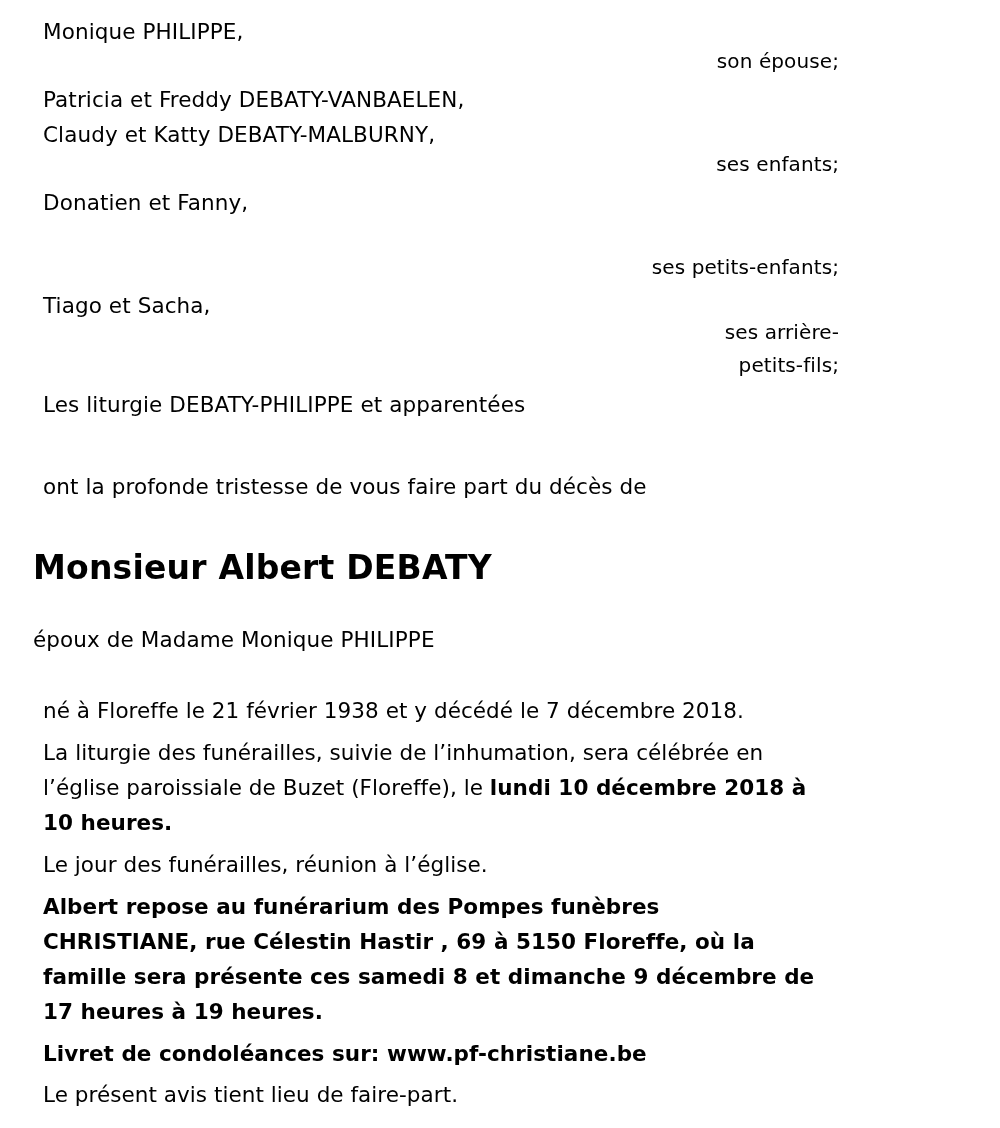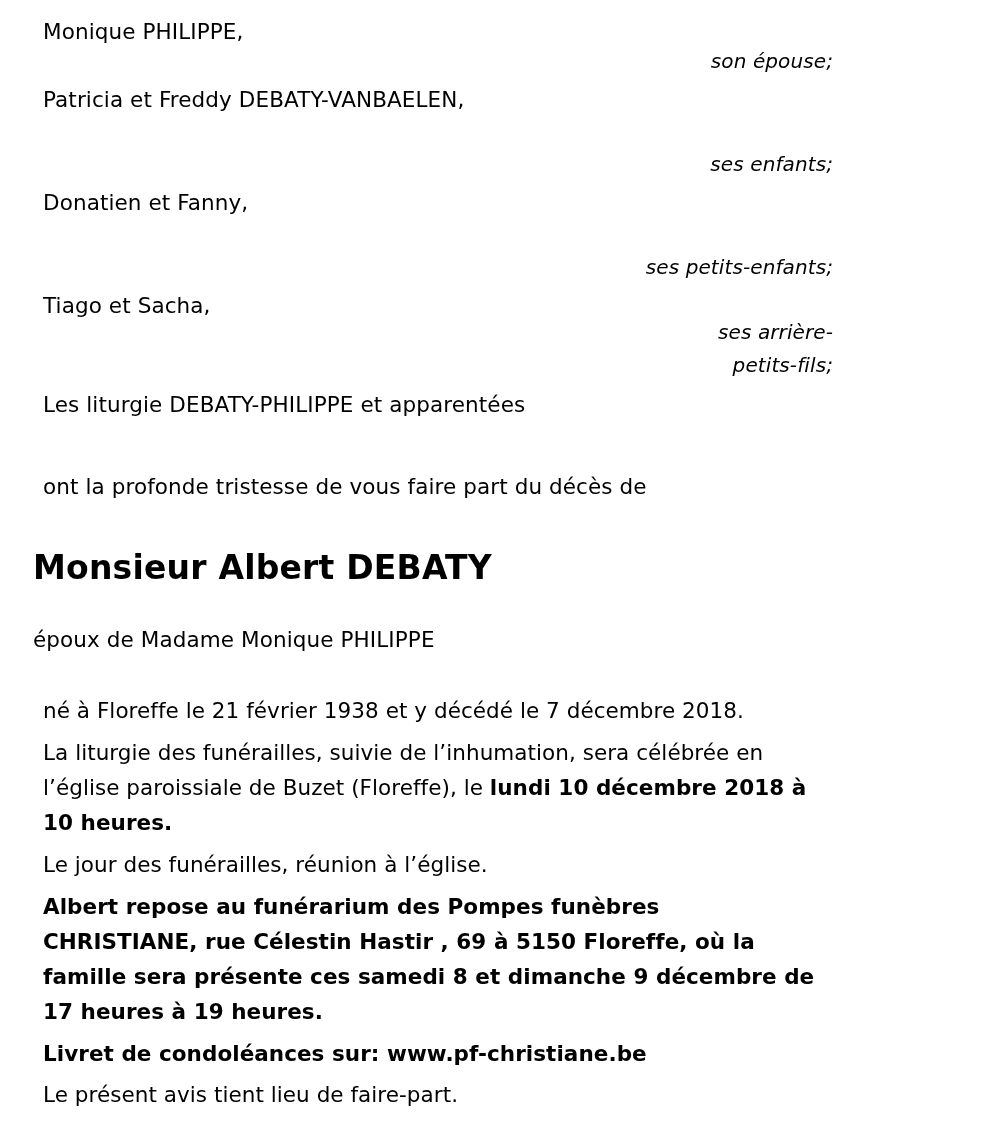--- a/index.html
+++ b/index.html
@@ -39,23 +39,22 @@
     font-size: 21.5px;
     line-height: 35px;
     letter-spacing: 0.1px;
     padding-left: 10px;
     white-space: nowrap;
     font-weight: 400;
   }
 
   .relation {
     position: absolute;
-    right: 16px;
+    right: 10px;
     text-align: right;
-    font-style: italic;
     font-size: 20px;
     line-height: 33px;
     letter-spacing: 0.1px;
     white-space: pre-line;
   }
 
   
   .intro {
     font-size: 21.5px;
     line-height: 30px;
@@ -99,20 +98,21 @@
 
   <div class="survivors">
 
     <div class="survivor-group" style="margin-top:14px; height:68px;">
       <div class="kin-line">Monique PHILIPPE,</div>
       <div class="relation" style="top:31px;">son épouse;</div>
     </div>
 
     <div class="survivor-group" style="height:103px;">
       <div class="kin-line">Patricia et Freddy DEBATY-VANBAELEN,</div>
+      <div class="kin-line">Claudy et Katty DEBATY-MALBURNY,</div>
       <div class="relation" style="top:66px;">ses enfants;</div>
     </div>
 
     <div class="survivor-group" style="height:103px;">
       <div class="kin-line">Donatien et Fanny,</div>
       <div class="relation" style="top:66px;">ses petits-enfants;</div>
     </div>
 
     <div class="survivor-group" style="height:102px;">
       <div class="kin-line">Tiago et Sacha,</div>

